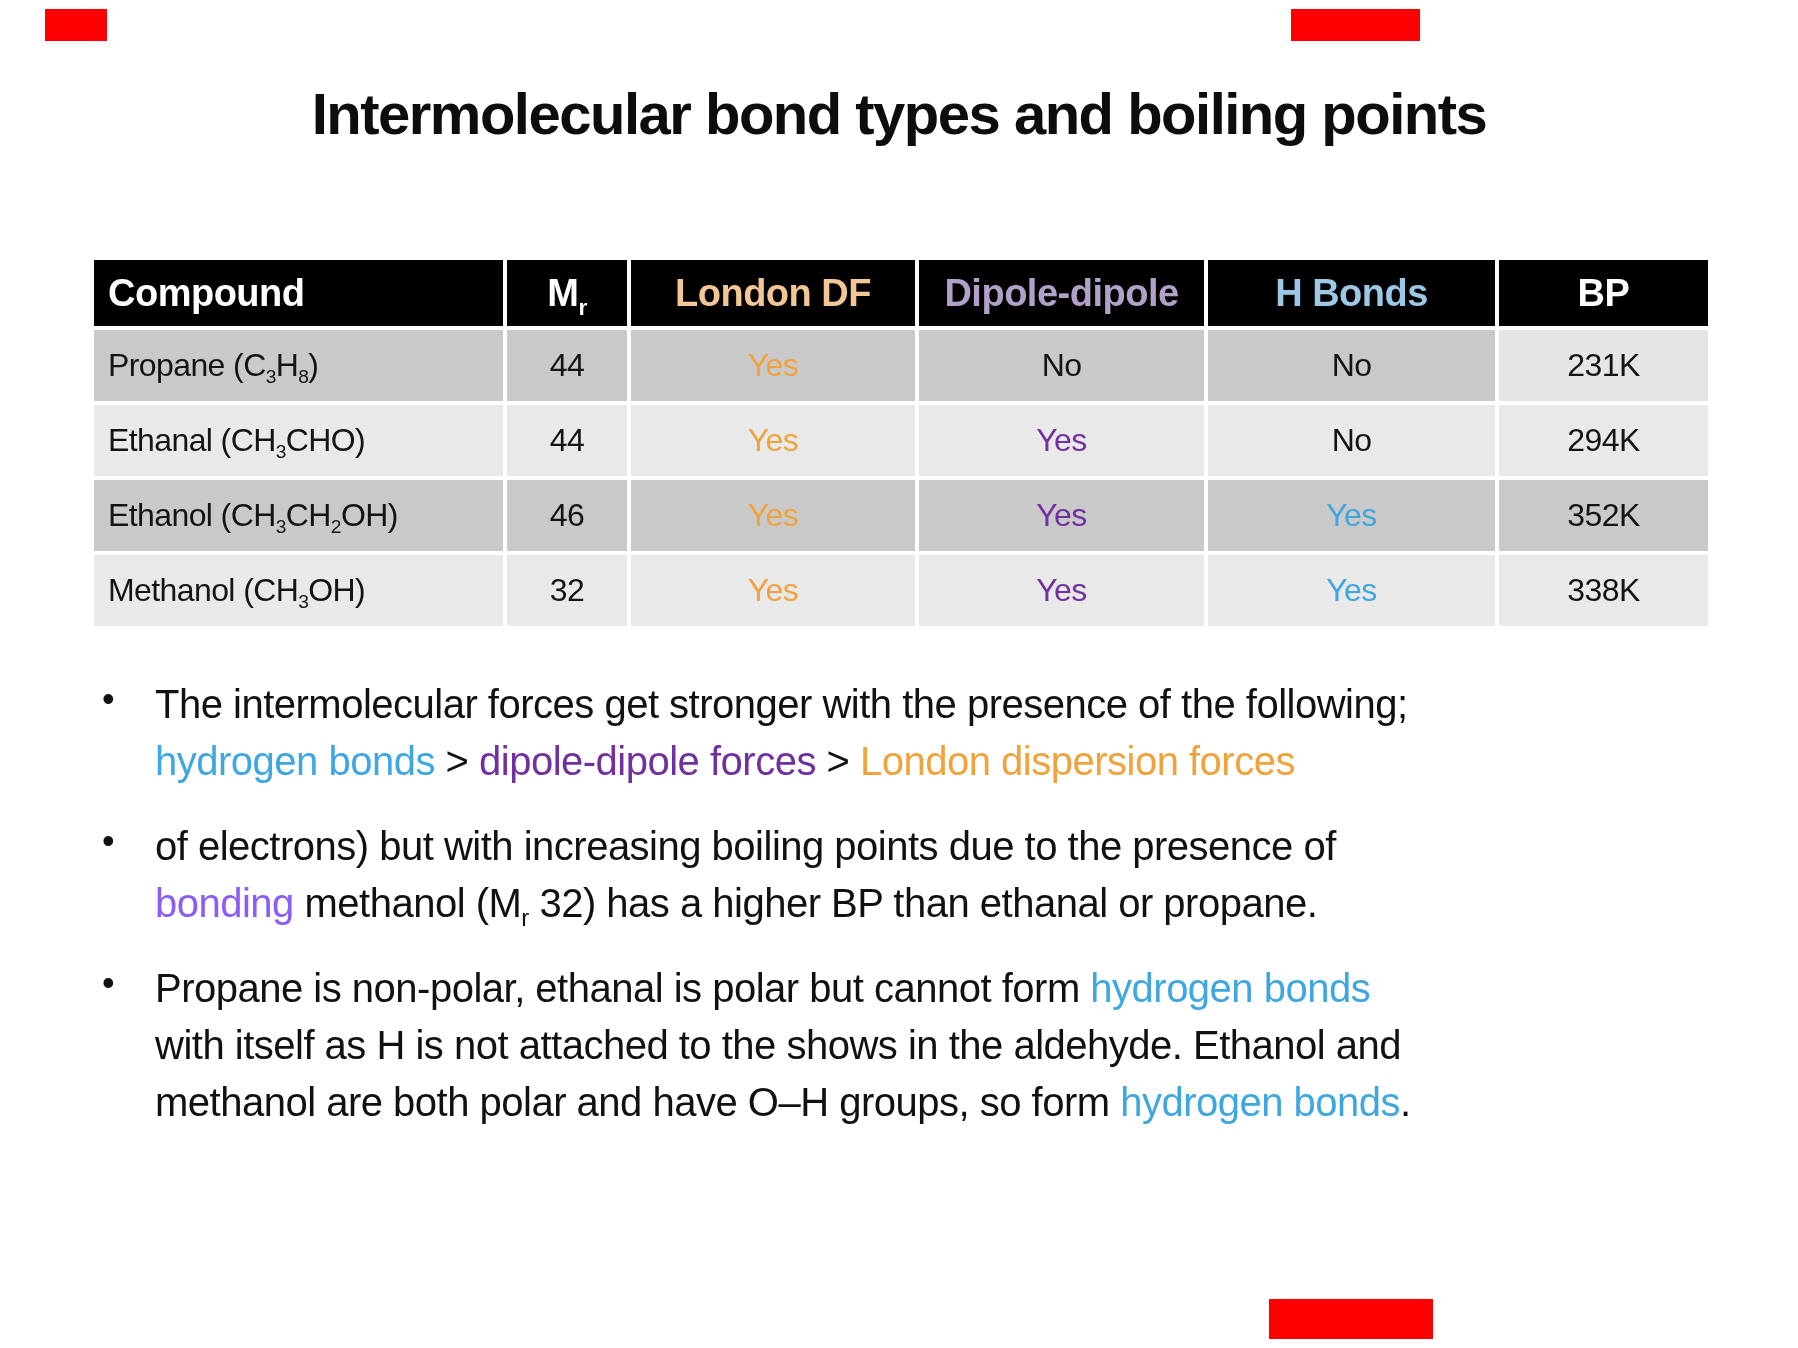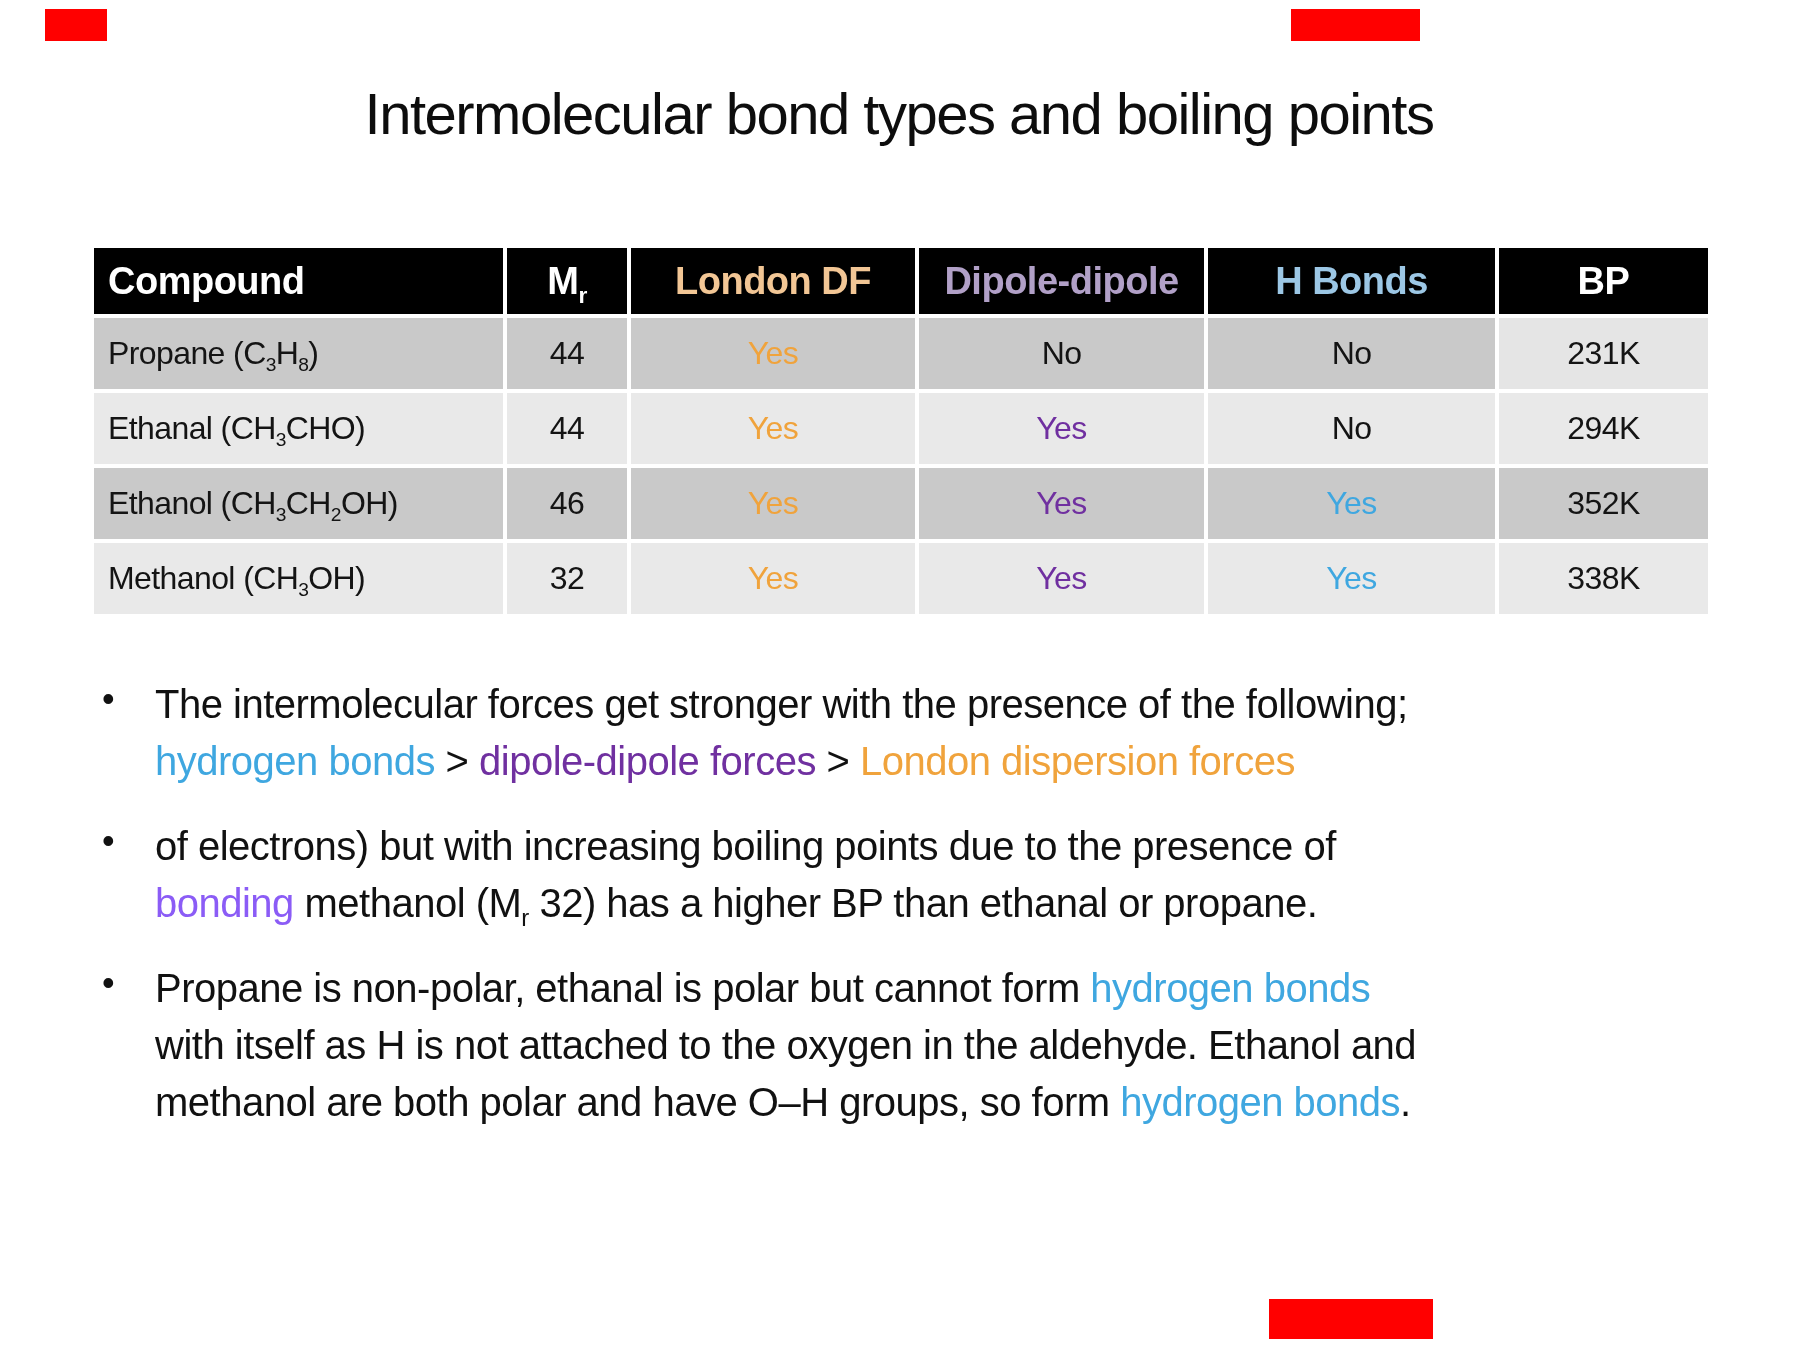--- a/index.html
+++ b/index.html
@@ -3,25 +3,25 @@
 <meta charset="utf-8">
 <style>
   html,body{margin:0;padding:0;background:#ffffff;}
   .slide{
     position:relative;width:1798px;height:1348px;background:#ffffff;overflow:hidden;
     font-family:"Liberation Sans",sans-serif;color:#111111;
   }
   
   .title{
     position:absolute;top:80px;left:0;right:0;text-align:center;
-    font-size:58px;font-weight:normal;color:#0d0d0d;letter-spacing:-1.5px;white-space:nowrap;
+    font-size:58px;font-weight:bold;color:#0d0d0d;letter-spacing:-1.5px;white-space:nowrap;
   }
   
   table.bond{
-    position:absolute;left:90px;top:244px;width:1622px;
+    position:absolute;left:90px;top:256px;width:1622px;
     border-collapse:collapse;table-layout:fixed;
   }
   table.bond th, table.bond td{border:4px solid #ffffff;padding:0;}
   table.bond th{
     background:#000000;height:66px;font-size:38px;font-weight:bold;
     text-align:center;letter-spacing:-0.5px;
   }
   table.bond td{
     height:71px;font-size:32px;text-align:center;letter-spacing:-0.6px;color:#141414;
   }
@@ -112,18 +112,18 @@
         <div class="bullet-line"><span style="color: rgb(63, 167, 224);">hydrogen bonds</span><span> &gt; </span><span style="color: rgb(112, 48, 160); text-align: right;">dipole-dipole forces</span><span> &gt; </span><span style="color: rgb(240, 163, 60);">London dispersion forces</span></div>
       </div>
       <div class="bullet">
         <span class="bullet-marker">•</span>
         <div class="bullet-line"><span>of electrons) but with increasing boiling points due to the presence of</span></div>
         <div class="bullet-line"><span style="color: #8b5cf6;">bonding</span><span> methanol (M<sub>r</sub> 32) has a higher BP than ethanal or propane.</span></div>
       </div>
       <div class="bullet">
         <span class="bullet-marker">•</span>
         <div class="bullet-line"><span>Propane is non-polar, ethanal is polar but cannot form </span><span style="color: rgb(63, 167, 224);">hydrogen bonds</span></div>
-        <div class="bullet-line"><span>with itself as H is not attached to the oxygen in the aldehyde. Ethanol and</span></div>
+        <div class="bullet-line"><span>with itself as H is not attached to the shows in the aldehyde. Ethanol and</span></div>
         <div class="bullet-line"><span>methanol are both polar and have O–H groups, so form </span><span style="color: rgb(63, 167, 224);">hydrogen bonds</span><span>.</span></div>
       </div>
     </div>
 
 </div>
 
 </body></html>

